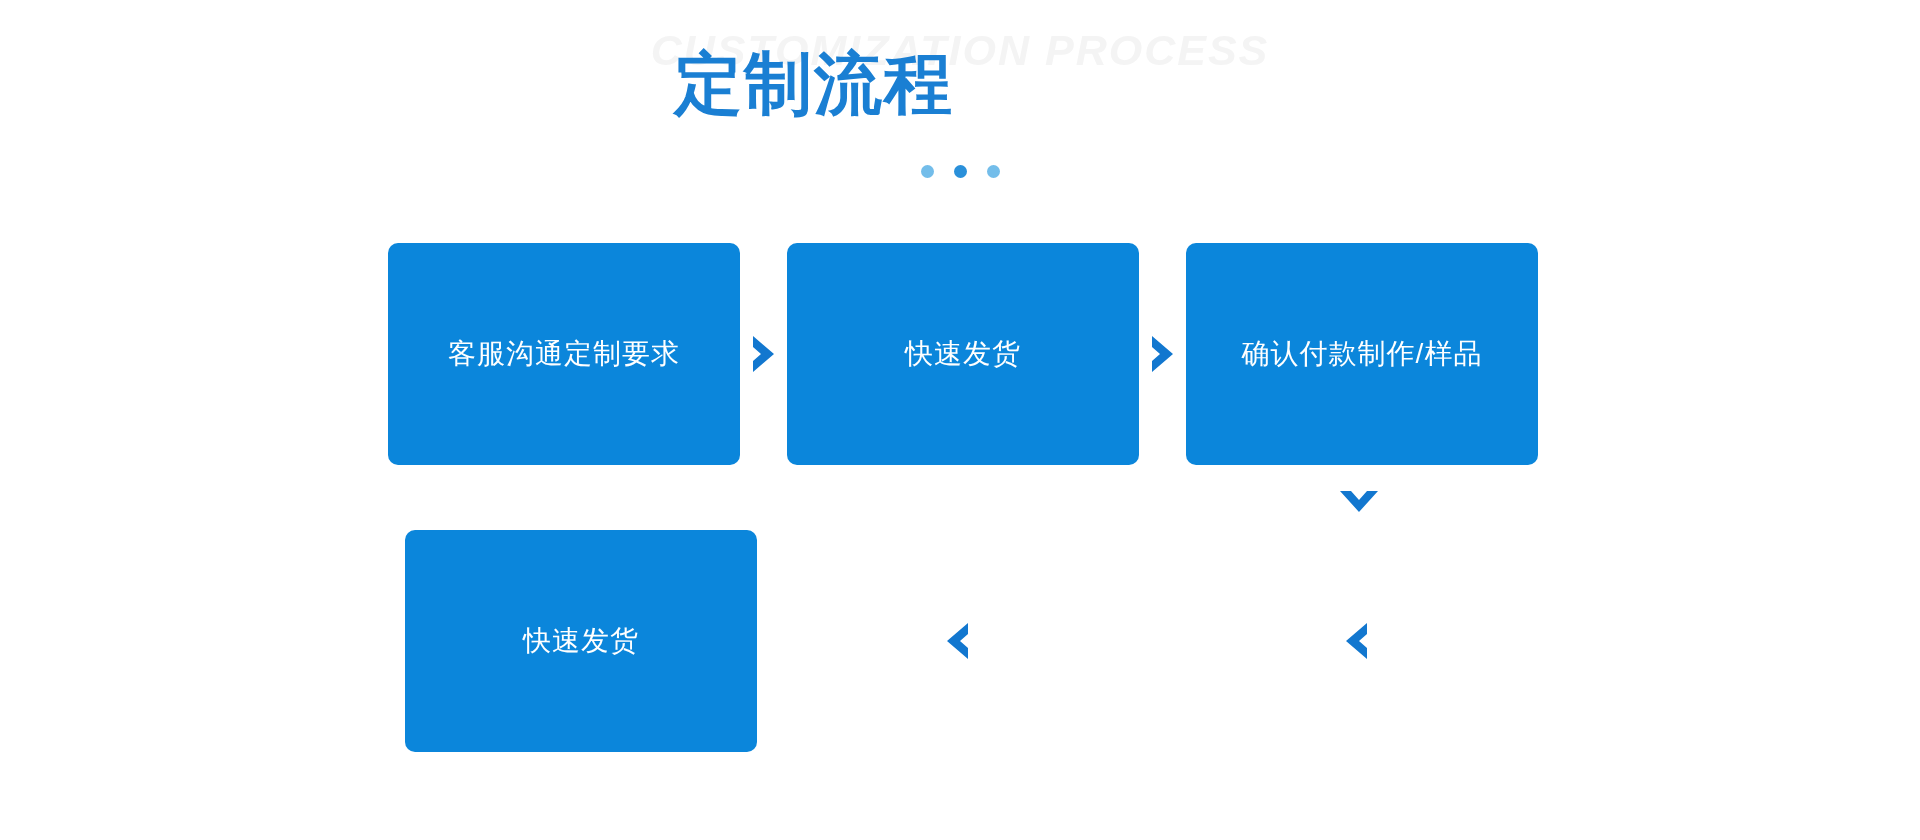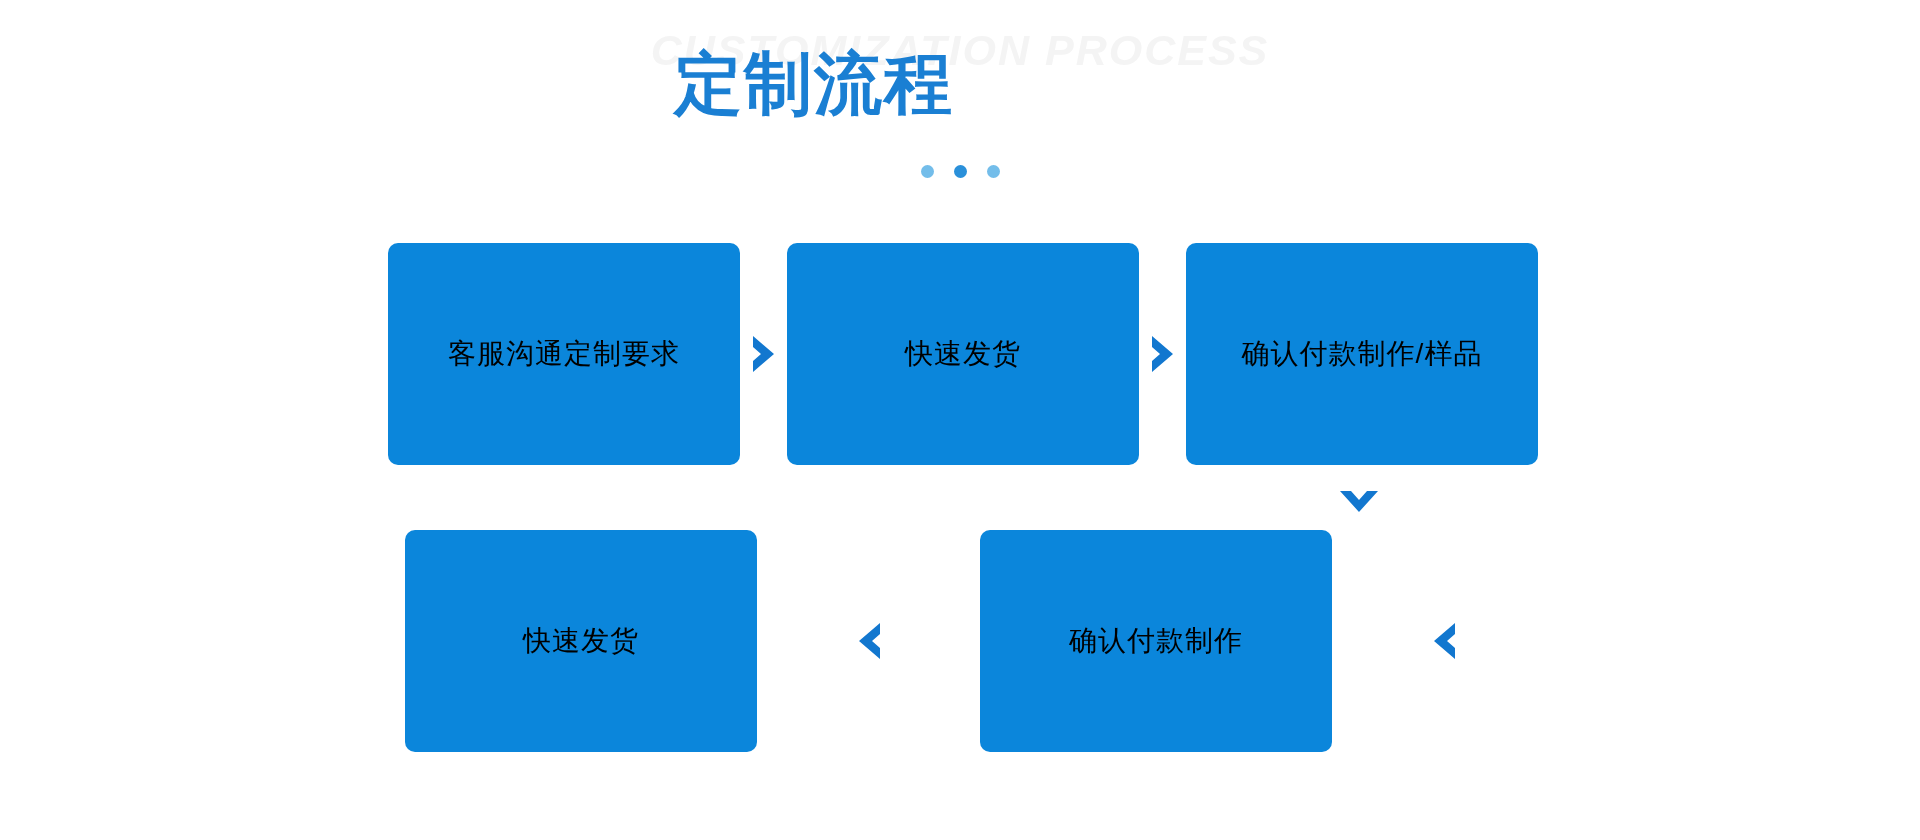--- a/index.html
+++ b/index.html
@@ -100,21 +100,21 @@
   .row.row-2 { top: 287px; padding-left: 17px; }
 
   .step-box {
     width: 352px;
     height: 222px;
     background: #0b86db;
     border-radius: 10px;
     display: flex;
     align-items: center;
     justify-content: center;
-    color: #000000;
+    color: #ffffff;
     font-size: 28px;
     letter-spacing: 1px;
     box-sizing: border-box;
     padding: 0 12px;
     text-align: center;
     flex: 0 0 auto;
   }
 
   .connector {
     flex: 1 1 auto;
@@ -188,21 +188,20 @@
     <div class="row row-2">
 
       <div class="step-box">快速发货</div>
 
       <div class="connector">
         <svg class="chev" width="28" height="40" viewBox="0 0 28 40">
           <path d="M25 2 L4 20 L25 38 L25 27 L17 20 L25 13 Z" fill="#1277cf"></path>
         </svg>
       </div>
 
-      <div class="step-box">确认付款制作</div>
 
       <div class="connector">
         <svg class="chev" width="28" height="40" viewBox="0 0 28 40">
           <path d="M25 2 L4 20 L25 38 L25 27 L17 20 L25 13 Z" fill="#1277cf"></path>
         </svg>
       </div>
 
     </div>
 
   </div>

